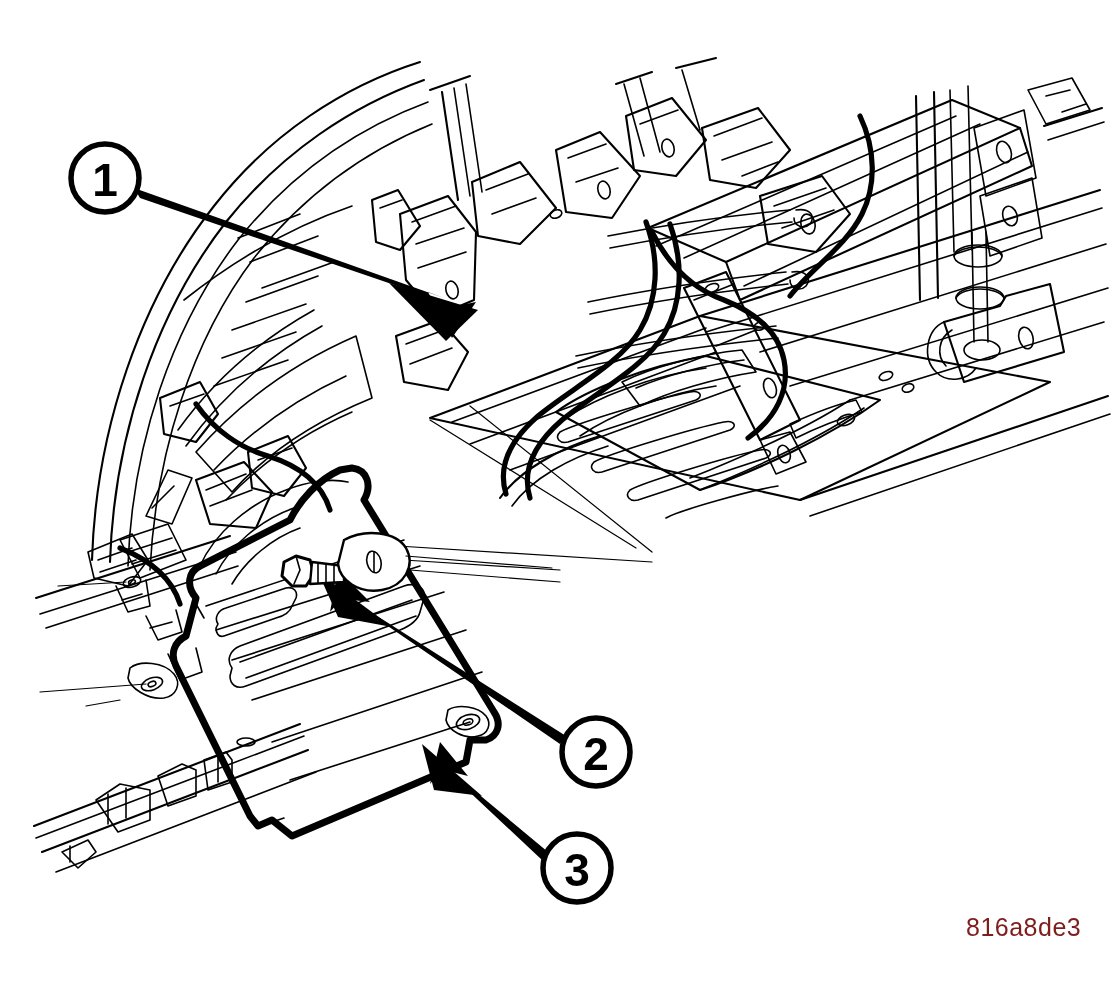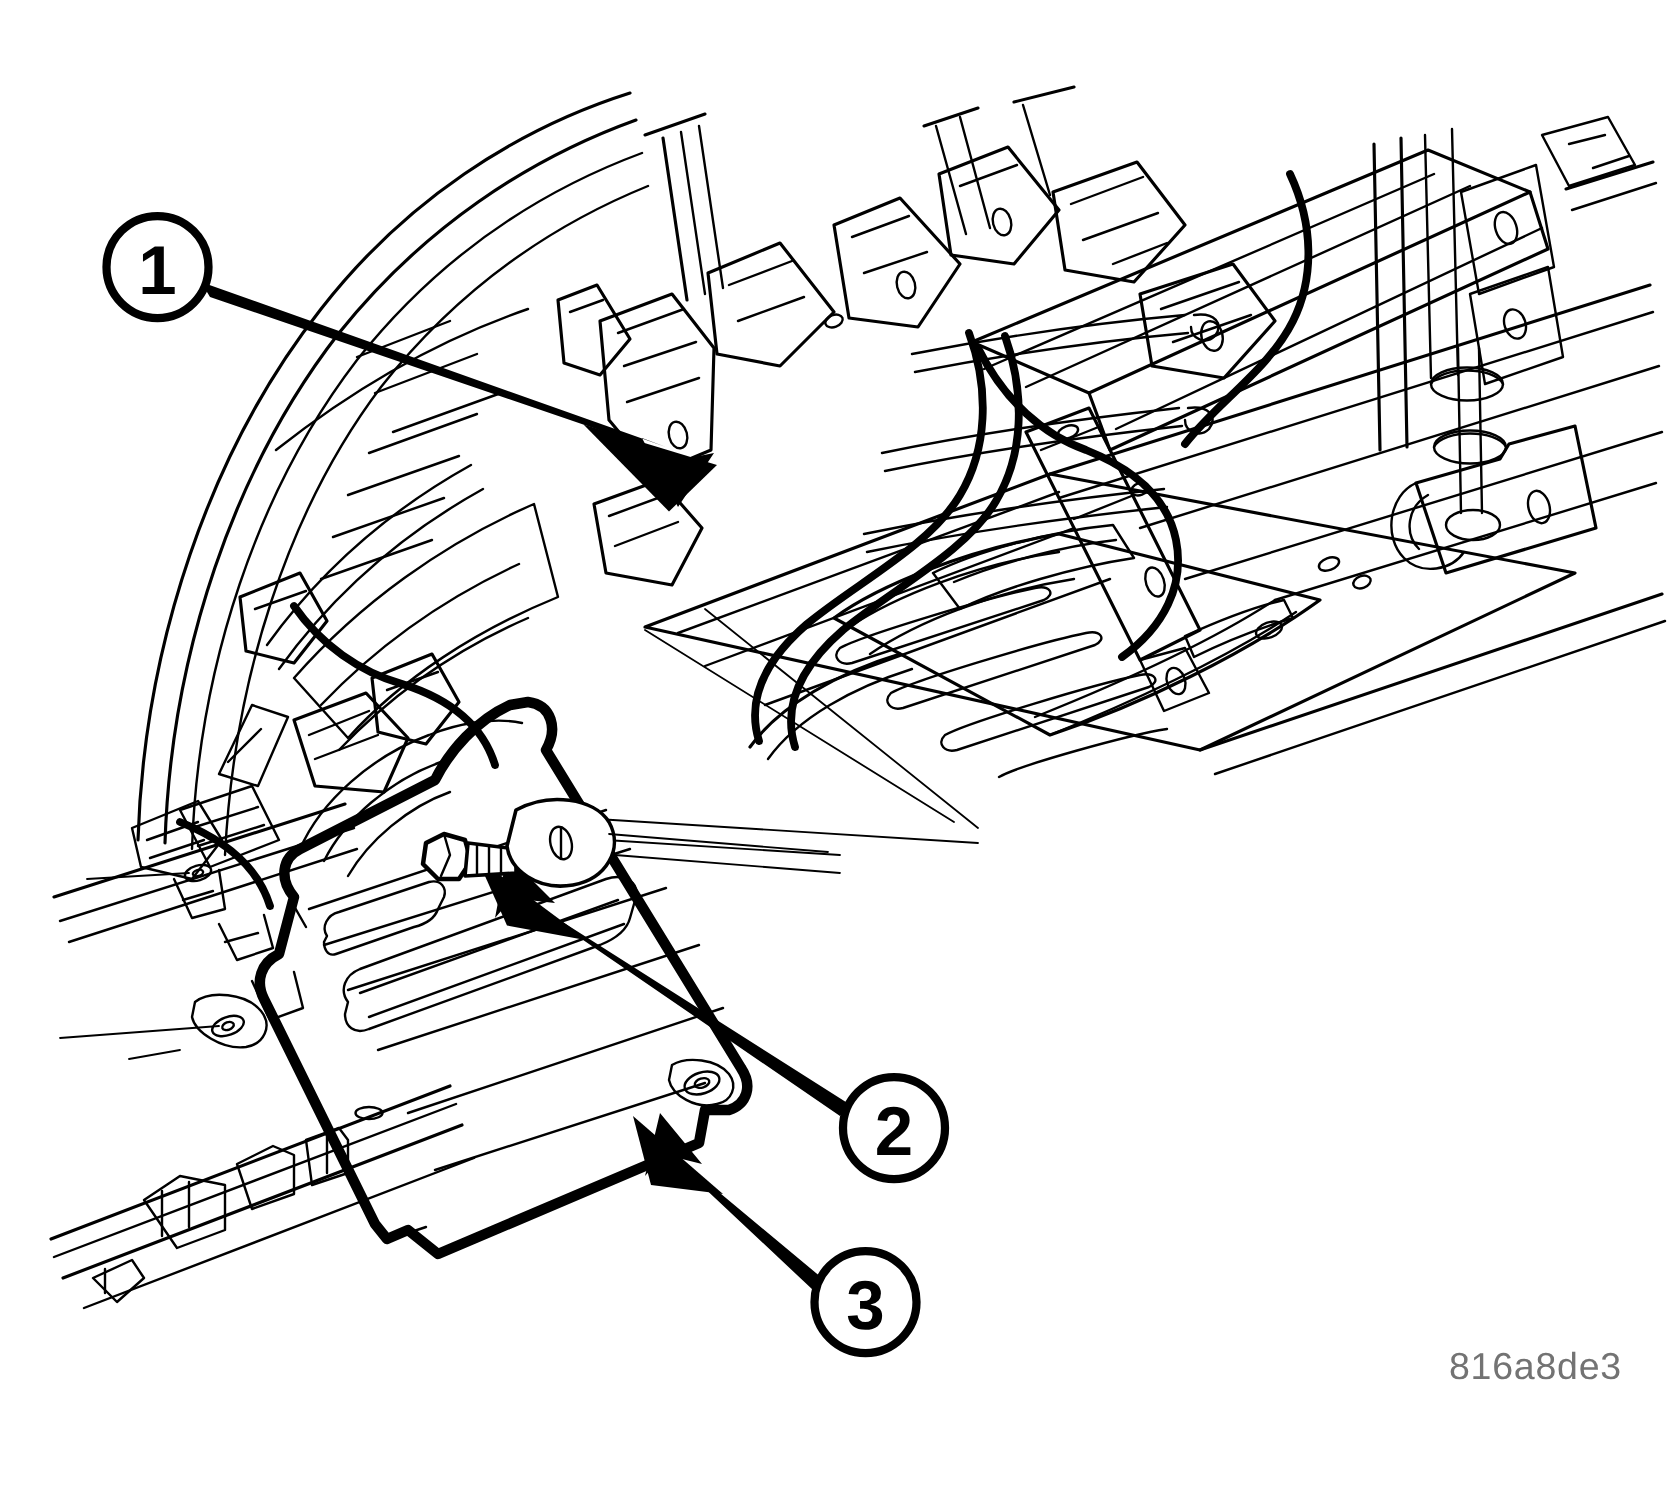--- a/index.html
+++ b/index.html
@@ -37,23 +37,24 @@
     font-size: 46px;
     font-weight: bold;
     fill: #000;
     text-anchor: middle;
     dominant-baseline: central;
   }
   .fig-id {
     position: absolute;
     font-family: "Liberation Sans", sans-serif;
     font-size: 25px;
-    color: #737373;
+    color: #7f1d1d;
     letter-spacing: 0.5px;
     white-space: nowrap;
+    margin-top: 16px;
   }
 </style>
 </head>
 <body>
 
 <div id="figure-root">
 
   <svg id="figure-svg" viewBox="0 0 1112 996" xmlns="http://www.w3.org/2000/svg">
 
     <g>

